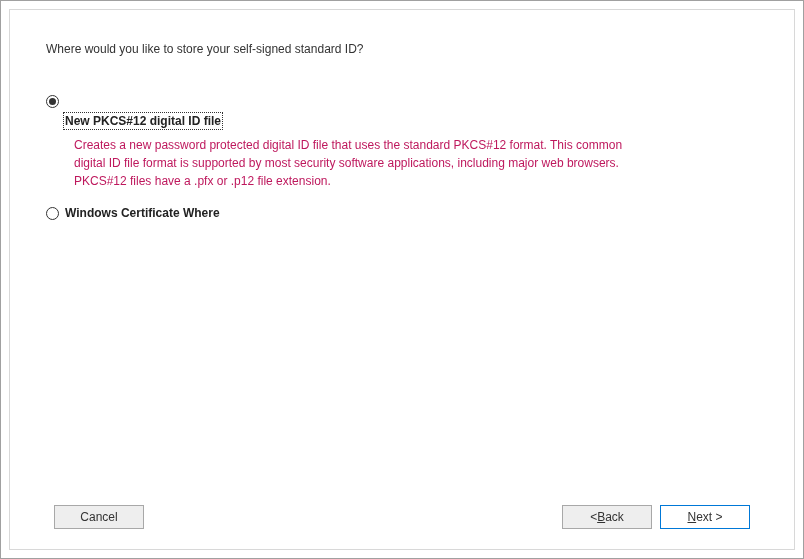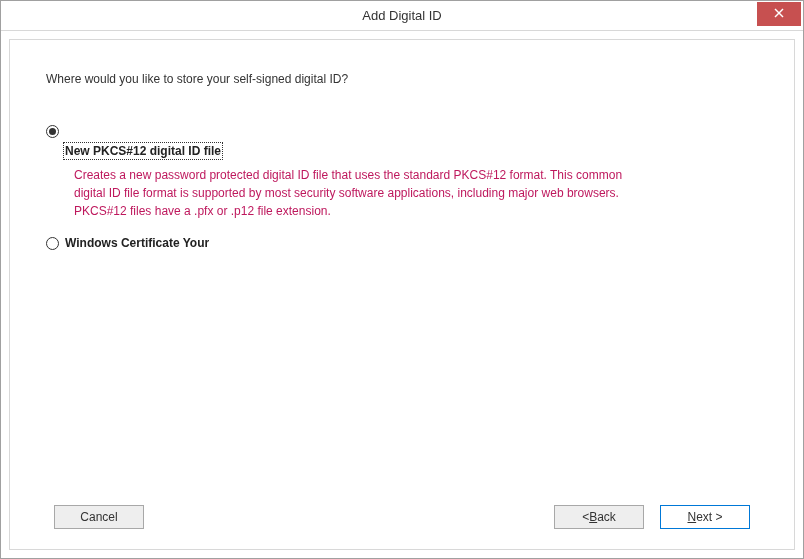--- a/index.html
+++ b/index.html
@@ -111,21 +111,21 @@
       margin-left: 28px;
       color: #be185d;
       font-size: 12px;
       line-height: 1.5;
       max-width: 560px;
     }
     .button-row {
       display: flex;
       align-items: flex-end;
       padding: 14px 8px 0 8px;
-      gap: 16px;
+      gap: 8px;
     }
     .spacer {
       flex: 1;
     }
     .btn {
       min-width: 90px;
       height: 24px;
       border: 1px solid #a8a8a8;
       background: #eee;
       color: #333;
@@ -142,48 +142,37 @@
       background: #fff;
     }
     .mnemonic {
       text-decoration: underline;
     }
   </style>
 </head>
 <body>
 
 <div class="window">
-  <div class="titlebar">
-    <div class="titlebar-title">Add Digital ID</div>
-    <div class="close-btn">
-      <span>
-        <svg width="10" height="10" viewBox="0 0 10 10">
-          <line x1="1" y1="1" x2="9" y2="9" stroke="#fff" stroke-width="1.4"></line>
-          <line x1="9" y1="1" x2="1" y2="9" stroke="#fff" stroke-width="1.4"></line>
-        </svg>
-      </span>
-    </div>
-  </div>
 
   <div class="content">
     <div class="content-inner">
-      <div class="prompt">Where would you like to store your self-signed digital ID?</div>
+      <div class="prompt">Where would you like to store your self-signed standard ID?</div>
 
       <div class="option">
         <div class="option-header">
           <span class="radio checked"></span>
           <span class="option-label focused">New PKCS#12 digital ID file</span>
         </div>
         <div class="option-desc">Creates a new password protected digital ID file that uses the standard PKCS#12 format. This common digital ID file format is supported by most security software applications, including major web browsers. PKCS#12 files have a .pfx or .p12 file extension.</div>
       </div>
 
       <div class="option">
         <div class="option-header">
           <span class="radio"></span>
-          <span class="option-label">Windows Certificate Your</span>
+          <span class="option-label">Windows Certificate Where</span>
         </div>
       </div>
 
       <div class="spacer"></div>
 
       <div class="button-row">
         <button class="btn">Cancel</button>
         <div class="spacer"></div>
         <button class="btn">
             <span>&lt; </span>

